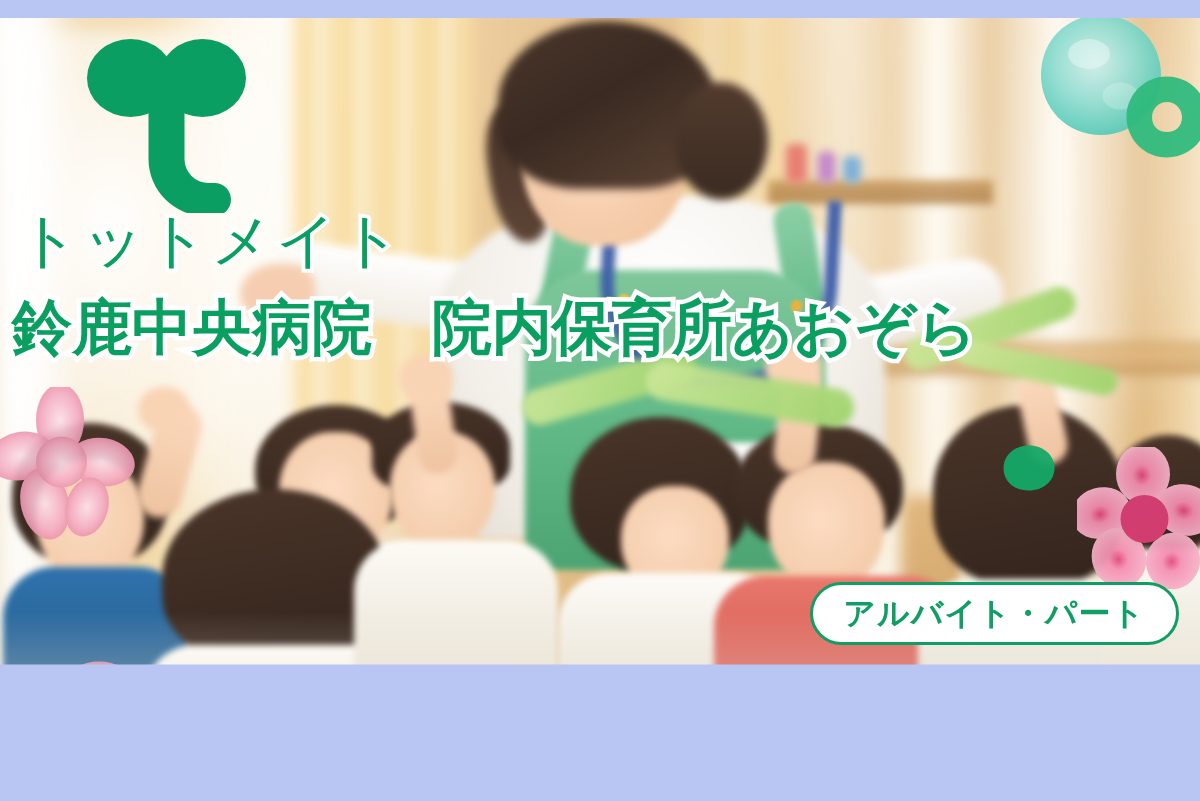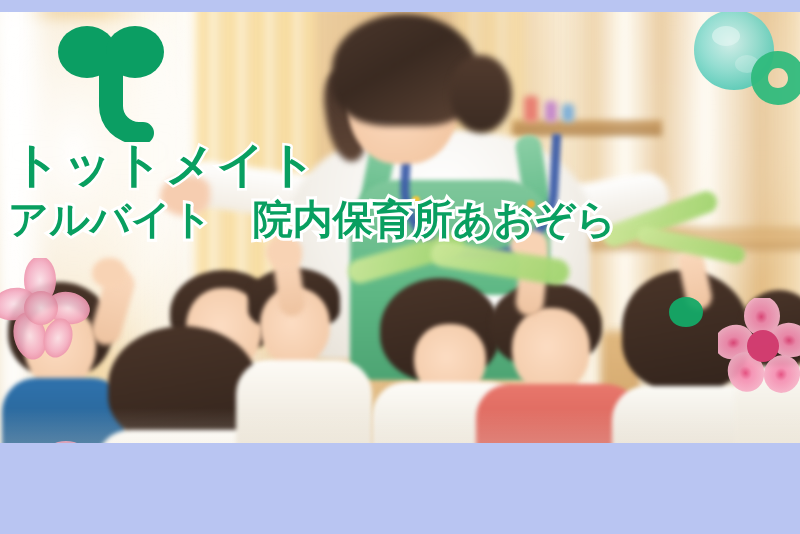--- a/index.html
+++ b/index.html
@@ -284,22 +284,22 @@
   .band.top { top: 0; height: 12px; }
   .band.bottom { bottom: 0; height: 91px; }
 
   
   .logo-mark { position: absolute; left: 57px; top: 24px; width: 108px; height: 118px; }
 
   .brand {
     position: absolute;
     left: 12px;
     top: 141px;
-    font-size: 48px;
-    font-weight: 700;
+    font-size: 40px;
+    font-weight: 400;
     letter-spacing: 2px;
     color: #089f60;
     -webkit-text-stroke: 5px #ffffff;
     paint-order: stroke fill;
     white-space: nowrap;
     line-height: 1;
   }
   .subtitle {
     position: absolute;
     left: 8px;
@@ -523,17 +523,20 @@
 
   <svg class="logo-mark" viewBox="0 0 108 118">
     <g fill="#0b9e63">
       <ellipse cx="30" cy="28" rx="29" ry="26"></ellipse>
       <ellipse cx="78" cy="28" rx="29" ry="26"></ellipse>
       <path d="M42 30 h24 v52 a16 16 0 0 0 16 16 h4 a11 11 0 0 1 0 22 h-6 a38 38 0 0 1 -38 -38 Z"></path>
     </g>
   </svg>
 
   <div class="brand">トットメイト</div>
-  <div class="subtitle">アルバイト　院内保育所あおぞら</div>
-
+  <div class="subtitle">鈴鹿中央病院　院内保育所あおぞら</div>
+
+  <div class="badge">
+    <span class="badge-label">アルバイト・パート</span>
+  </div>
 
 
 </div>
 
 </body></html>

